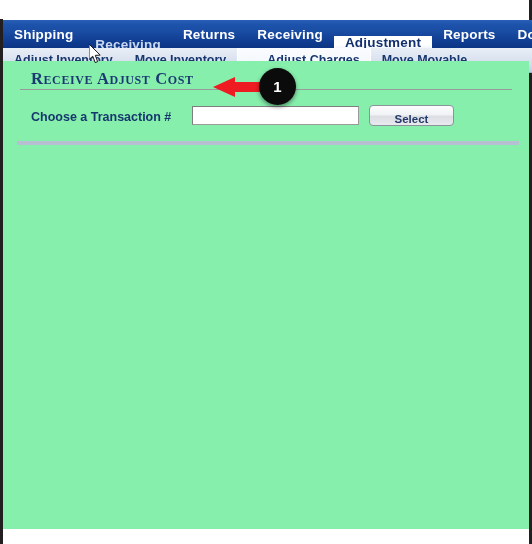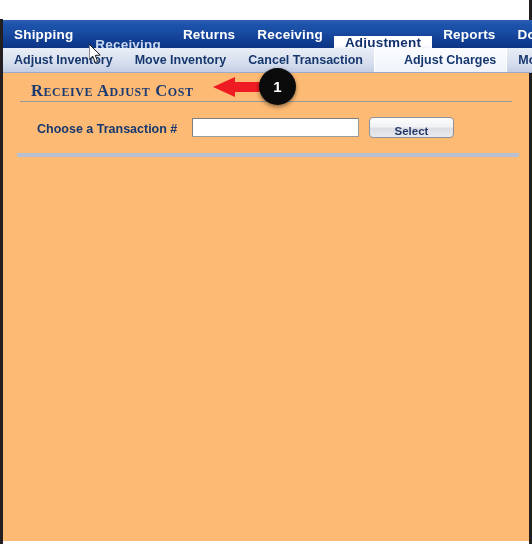--- a/index.html
+++ b/index.html
@@ -105,24 +105,24 @@
   .subnav-item.active {
     background: linear-gradient(to bottom, #fafcff 0%, #f4f7fc 60%, #eef2f9 100%);
     box-shadow: inset 1px 0 0 #ffffff, inset -1px 0 0 #ffffff;
     padding-left: 30px;
   }
 
   
   #content {
     position: absolute;
     left: 3px;
-    top: 73px;
+    top: 61px;
     width: 526px;
     height: 468px;
-    background: #fdba74;
+    background: #86efac;
   }
 
   #page-title {
     position: absolute;
     left: 28px;
     top: 8px;
     font-family: "Liberation Serif", serif;
     font-size: 16.5px;
     font-weight: bold;
     color: #1b3a72;
@@ -148,21 +148,20 @@
     height: 30px;
   }
   #transaction-label {
     position: absolute;
     left: 28px;
     top: 5px;
     font-size: 12.5px;
     font-weight: bold;
     color: #17386f;
     white-space: nowrap;
-    margin-left: 6px;
   }
   #transaction-input {
     position: absolute;
     left: 189px;
     top: 1px;
     width: 167px;
     height: 19px;
     border: 1px solid #9a9a9a;
     border-top-color: #7e7e7e;
     border-left-color: #7e7e7e;
@@ -283,23 +282,20 @@
       </div>
   </nav>
 
   <nav id="secondary-nav">
     <div class="subnav-item">
         <span>Adjust Inventory</span>
       </div>
     <div class="subnav-item">
         <span>Move Inventory</span>
       </div>
-    <div class="subnav-item">
-        <span>Cancel Transaction</span>
-      </div>
     <div class="subnav-item active">
         <span>Adjust Charges</span>
       </div>
     <div class="subnav-item">
         <span>Move Movable</span>
       </div>
   </nav>
 
   <main id="content">
 

